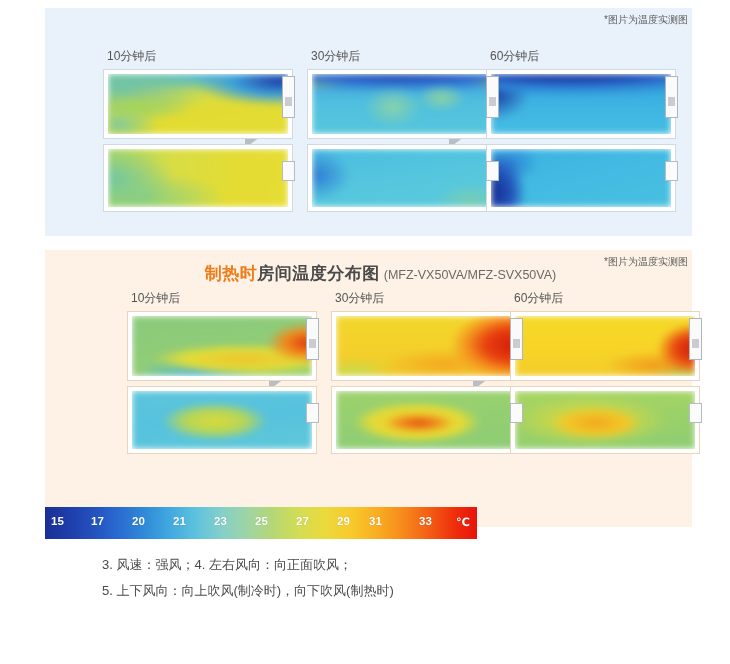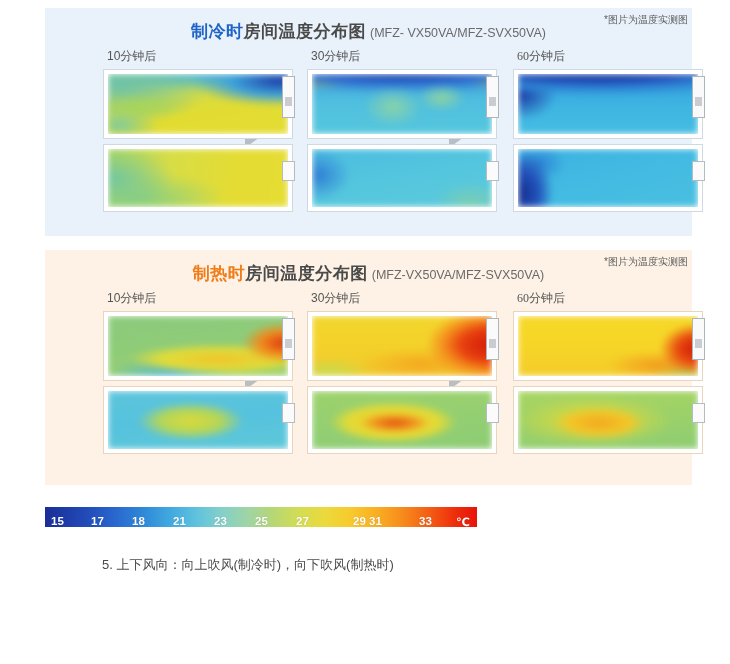--- a/index.html
+++ b/index.html
@@ -3,21 +3,21 @@
 <meta charset="utf-8">
 <style>
   html,body{margin:0;padding:0;}
   body{
     width:730px;height:664px;background:#ffffff;
     font-family:"Liberation Sans","DejaVu Sans",sans-serif;
     color:#444;position:relative;overflow:hidden;
   }
   .panel{position:absolute;left:45px;width:647px;box-sizing:border-box;}
   #cooling-panel{top:8px;height:228px;background:#e9f2fa;}
-  #heating-panel{top:250px;height:235px;background:#fdf2e5;}
+  #heating-panel{top:250px;height:277px;background:#fdf2e5;padding-left:24px;}
 
   .panel-header{position:relative;height:40px;}
   .panel-title{
     position:absolute;left:0;right:0;top:12px;text-align:center;
     font-size:17px;font-weight:bold;color:#4a4a4a;letter-spacing:.5px;
     white-space:nowrap;
   }
   .panel-title .accent-cool{color:#1e63c8;}
   .panel-title .accent-heat{color:#f07c18;}
   .panel-title .model{
@@ -27,21 +27,21 @@
   .panel-note{
     position:absolute;right:4px;top:5px;font-size:10px;color:#5a5a5a;
     white-space:nowrap;
     text-align:center;
   }
 
   .cols{position:relative;height:170px;}
   .col{position:absolute;top:0;width:190px;margin-left:43px;}
   .col.c1{left:15px;}
   .col.c2{left:219px;}
-  .col.c3{left:425px;font-family:Liberation Serif, serif;}
+  .col.c3{left:398px;}
   .col-label{font-size:12px;color:#555;margin-bottom:4px;padding-left:4px;}
 
   .frame{
     position:relative;box-sizing:border-box;border:1px solid #cfd9e2;
     background:#fff;padding:4px;margin-bottom:5px;
   }
   #heating-panel .frame{border-color:#e8d5bd;}
   .thermo{position:relative;width:100%;overflow:hidden;}
   .thermo.side{height:60px;}
   .thermo.plan{height:58px;}
@@ -61,21 +61,21 @@
 
   .arrow{
     position:absolute;top:78px;width:0;height:0;
     border-top:11px solid transparent;border-bottom:11px solid transparent;
     border-left:15px solid #b9bec4;
   }
   .arrow.a1{left:200px;}
   .arrow.a2{left:404px;}
 
   
-  #scale-wrap{position:absolute;left:45px;top:507px;width:432px;height:20px;}
+  #scale-wrap{position:absolute;left:45px;top:507px;width:432px;height:32px;}
   #scale-bar{
     position:absolute;left:0;top:0;width:100%;height:100%;
     background:linear-gradient(to right,
       #1a2f96 0%, #1e3ca8 5%, #2350bd 11%, #2a6bd0 17%,
       #2f8ad8 23%, #41a9df 29%, #5fc2dd 35%, #84d0c9 41%,
       #9fd4a4 47%, #b8d773 53%, #d4dd52 59%, #ecd93c 65%,
       #f8c92c 71%, #f9ad22 77%, #f7891c 83%, #f35d14 89%,
       #ee2d0c 95%, #e8130a 100%);
   }
   .tick{
@@ -86,23 +86,20 @@
   
   #conditions{position:absolute;left:36px;top:552px;width:660px;}
   .cond-line{font-size:13px;color:#4a4a4a;line-height:26px;white-space:nowrap;}
   .cond-line.indent{padding-left:66px;}
 </style>
 </head>
 <body>
 
 <div class="panel" id="cooling-panel">
   <div class="panel-header">
-    <div class="panel-title">
-      <span class="accent-cool">制冷时</span><span>房间温度分布图</span><span class="model">(MFZ- VX50VA/MFZ-SVX50VA)</span>
-    </div>
     <div class="panel-note">*图片为温度实测图</div>
   </div>
 
   <div class="cols">
     <div class="arrow a1"></div>
     <div class="arrow a2"></div>
 
     <div class="col c1">
       <div class="col-label">10分钟后</div>
       <div class="frame">
@@ -272,26 +269,27 @@
         <div class="ac-small"></div>
       </div>
     </div>
   </div>
 </div>
 
 <div id="scale-wrap">
   <div id="scale-bar"></div>
   <div class="tick" style="left:6px;">15</div>
   <div class="tick" style="left:46px;">17</div>
-  <div class="tick" style="left:87px;">18</div>
+  <div class="tick" style="left:87px;">20</div>
   <div class="tick" style="left:128px;">21</div>
   <div class="tick" style="left:169px;text-align:center;">23</div>
   <div class="tick" style="left:210px;">25</div>
   <div class="tick" style="left:251px;">27</div>
-  <div class="tick" style="left:308px;">29</div>
+  <div class="tick" style="left:292px;">29</div>
   <div class="tick" style="left:324px;">31</div>
   <div class="tick" style="left:374px;">33</div>
   <div class="tick" style="left:411px;">℃</div>
 </div>
 
 <div id="conditions">
+  <div class="cond-line indent">3. 风速：强风；4. 左右风向：向正面吹风；</div>
   <div class="cond-line indent">5. 上下风向：向上吹风(制冷时)，向下吹风(制热时)</div>
 </div>
 
 </body></html>

